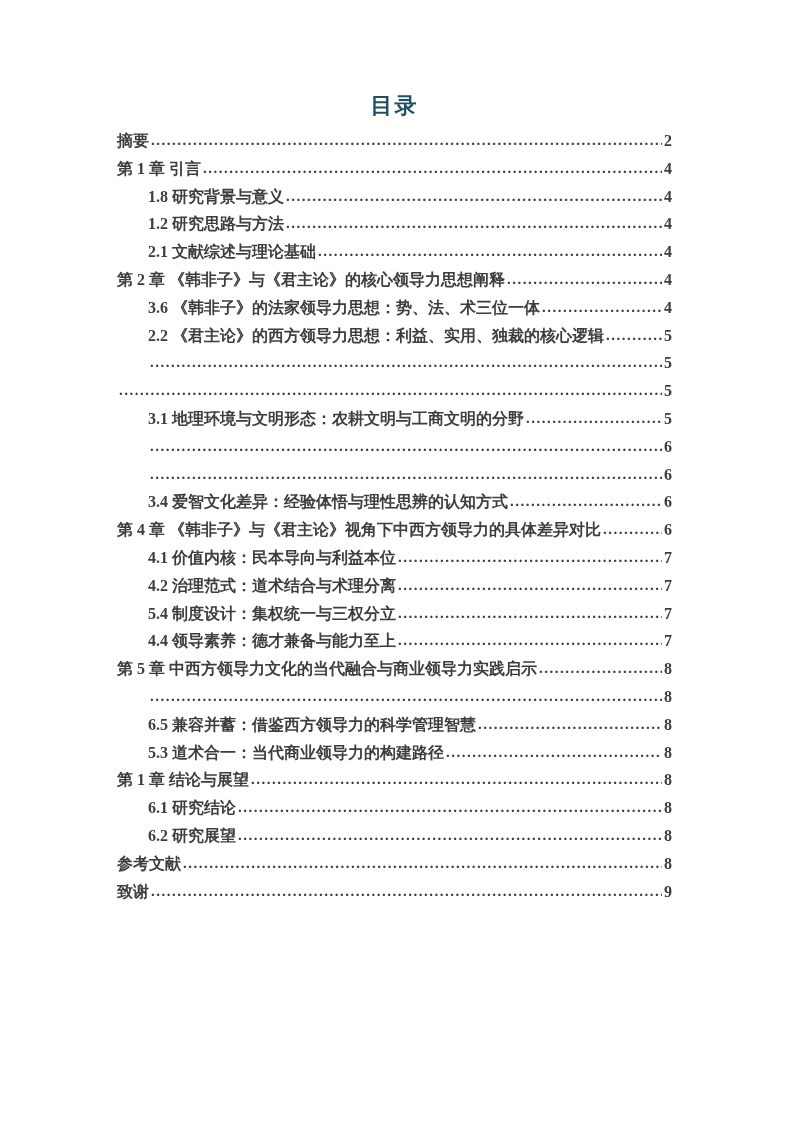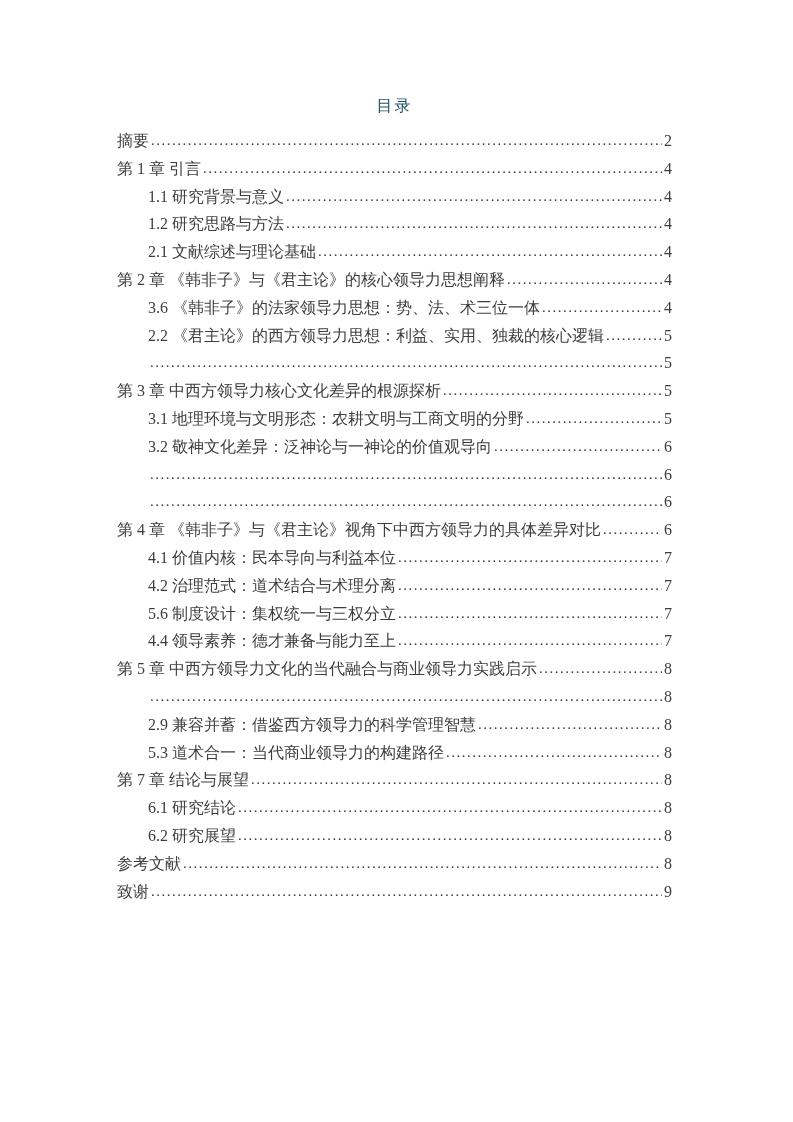--- a/index.html
+++ b/index.html
@@ -14,32 +14,33 @@
   }
   .page{
     box-sizing:border-box;
     width:793px;height:1122px;
     padding:93px 121px 0 117px;
   }
   .doc-title{
     margin:0 0 8px 0;
     text-align:center;
     color:var(--title-color);
-    font-size:16px;
-    font-weight:normal;
+    font-size:22px;
+    font-weight:bold;
     letter-spacing:2px;
     line-height:26px;
   }
   .toc-list{width:100%;}
   .toc-entry{
     display:flex;
     align-items:flex-end;
     line-height:27.8px;
     font-size:16px;
     cursor:pointer;
+    font-weight:bold;
   }
   .toc-entry.level-2{padding-left:31px;}
   .toc-entry .label{
     white-space:nowrap;
     flex:0 0 auto;
   }
   .toc-entry .dots{
     flex:1 1 auto;
     overflow:hidden;
     white-space:nowrap;
@@ -66,21 +67,21 @@
     <span class="page-num">2</span>
   </div>
 
   <div class="toc-entry level-1">
     <span class="label">第 1 章 引言</span>
     <span class="dots">............................................................................................................................................................................................................................................................................................................</span>
     <span class="page-num">4</span>
   </div>
 
   <div class="toc-entry level-2">
-    <span class="label">1.1 研究背景与意义</span>
+    <span class="label">1.8 研究背景与意义</span>
     <span class="dots">............................................................................................................................................................................................................................................................................................................</span>
     <span class="page-num">4</span>
   </div>
 
   <div class="toc-entry level-2">
     <span class="label">1.2 研究思路与方法</span>
     <span class="dots">............................................................................................................................................................................................................................................................................................................</span>
     <span class="page-num">4</span>
   </div>
 
@@ -107,43 +108,42 @@
     <span class="dots">............................................................................................................................................................................................................................................................................................................</span>
     <span class="page-num">5</span>
   </div>
 
   <div class="toc-entry level-2">
     <span class="dots">............................................................................................................................................................................................................................................................................................................</span>
     <span class="page-num">5</span>
   </div>
 
   <div class="toc-entry level-1">
-    <span class="label">第 3 章 中西方领导力核心文化差异的根源探析</span>
     <span class="dots">............................................................................................................................................................................................................................................................................................................</span>
     <span class="page-num">5</span>
   </div>
 
   <div class="toc-entry level-2">
     <span class="label">3.1 地理环境与文明形态：农耕文明与工商文明的分野</span>
     <span class="dots">............................................................................................................................................................................................................................................................................................................</span>
     <span class="page-num">5</span>
   </div>
 
   <div class="toc-entry level-2">
-    <span class="label">3.2 敬神文化差异：泛神论与一神论的价值观导向</span>
-    <span class="dots">............................................................................................................................................................................................................................................................................................................</span>
-    <span class="page-num">6</span>
-  </div>
-
-  <div class="toc-entry level-2">
-    <span class="dots">............................................................................................................................................................................................................................................................................................................</span>
-    <span class="page-num">6</span>
-  </div>
-
-  <div class="toc-entry level-2">
+    <span class="dots">............................................................................................................................................................................................................................................................................................................</span>
+    <span class="page-num">6</span>
+  </div>
+
+  <div class="toc-entry level-2">
+    <span class="dots">............................................................................................................................................................................................................................................................................................................</span>
+    <span class="page-num">6</span>
+  </div>
+
+  <div class="toc-entry level-2">
+    <span class="label">3.4 爱智文化差异：经验体悟与理性思辨的认知方式</span>
     <span class="dots">............................................................................................................................................................................................................................................................................................................</span>
     <span class="page-num">6</span>
   </div>
 
   <div class="toc-entry level-1">
     <span class="label">第 4 章 《韩非子》与《君主论》视角下中西方领导力的具体差异对比</span>
     <span class="dots">............................................................................................................................................................................................................................................................................................................</span>
     <span class="page-num">6</span>
   </div>
 
@@ -153,21 +153,21 @@
     <span class="page-num">7</span>
   </div>
 
   <div class="toc-entry level-2">
     <span class="label">4.2 治理范式：道术结合与术理分离</span>
     <span class="dots">............................................................................................................................................................................................................................................................................................................</span>
     <span class="page-num">7</span>
   </div>
 
   <div class="toc-entry level-2">
-    <span class="label">5.6 制度设计：集权统一与三权分立</span>
+    <span class="label">5.4 制度设计：集权统一与三权分立</span>
     <span class="dots">............................................................................................................................................................................................................................................................................................................</span>
     <span class="page-num">7</span>
   </div>
 
   <div class="toc-entry level-2">
     <span class="label">4.4 领导素养：德才兼备与能力至上</span>
     <span class="dots">............................................................................................................................................................................................................................................................................................................</span>
     <span class="page-num">7</span>
   </div>
 
@@ -176,33 +176,33 @@
     <span class="dots">............................................................................................................................................................................................................................................................................................................</span>
     <span class="page-num">8</span>
   </div>
 
   <div class="toc-entry level-2">
     <span class="dots">............................................................................................................................................................................................................................................................................................................</span>
     <span class="page-num">8</span>
   </div>
 
   <div class="toc-entry level-2">
-    <span class="label">2.9 兼容并蓄：借鉴西方领导力的科学管理智慧</span>
+    <span class="label">6.5 兼容并蓄：借鉴西方领导力的科学管理智慧</span>
     <span class="dots">............................................................................................................................................................................................................................................................................................................</span>
     <span class="page-num">8</span>
   </div>
 
   <div class="toc-entry level-2">
     <span class="label">5.3 道术合一：当代商业领导力的构建路径</span>
     <span class="dots">............................................................................................................................................................................................................................................................................................................</span>
     <span class="page-num">8</span>
   </div>
 
   <div class="toc-entry level-1">
-    <span class="label">第 7 章 结论与展望</span>
+    <span class="label">第 1 章 结论与展望</span>
     <span class="dots">............................................................................................................................................................................................................................................................................................................</span>
     <span class="page-num">8</span>
   </div>
 
   <div class="toc-entry level-2">
     <span class="label">6.1 研究结论</span>
     <span class="dots">............................................................................................................................................................................................................................................................................................................</span>
     <span class="page-num">8</span>
   </div>
 

